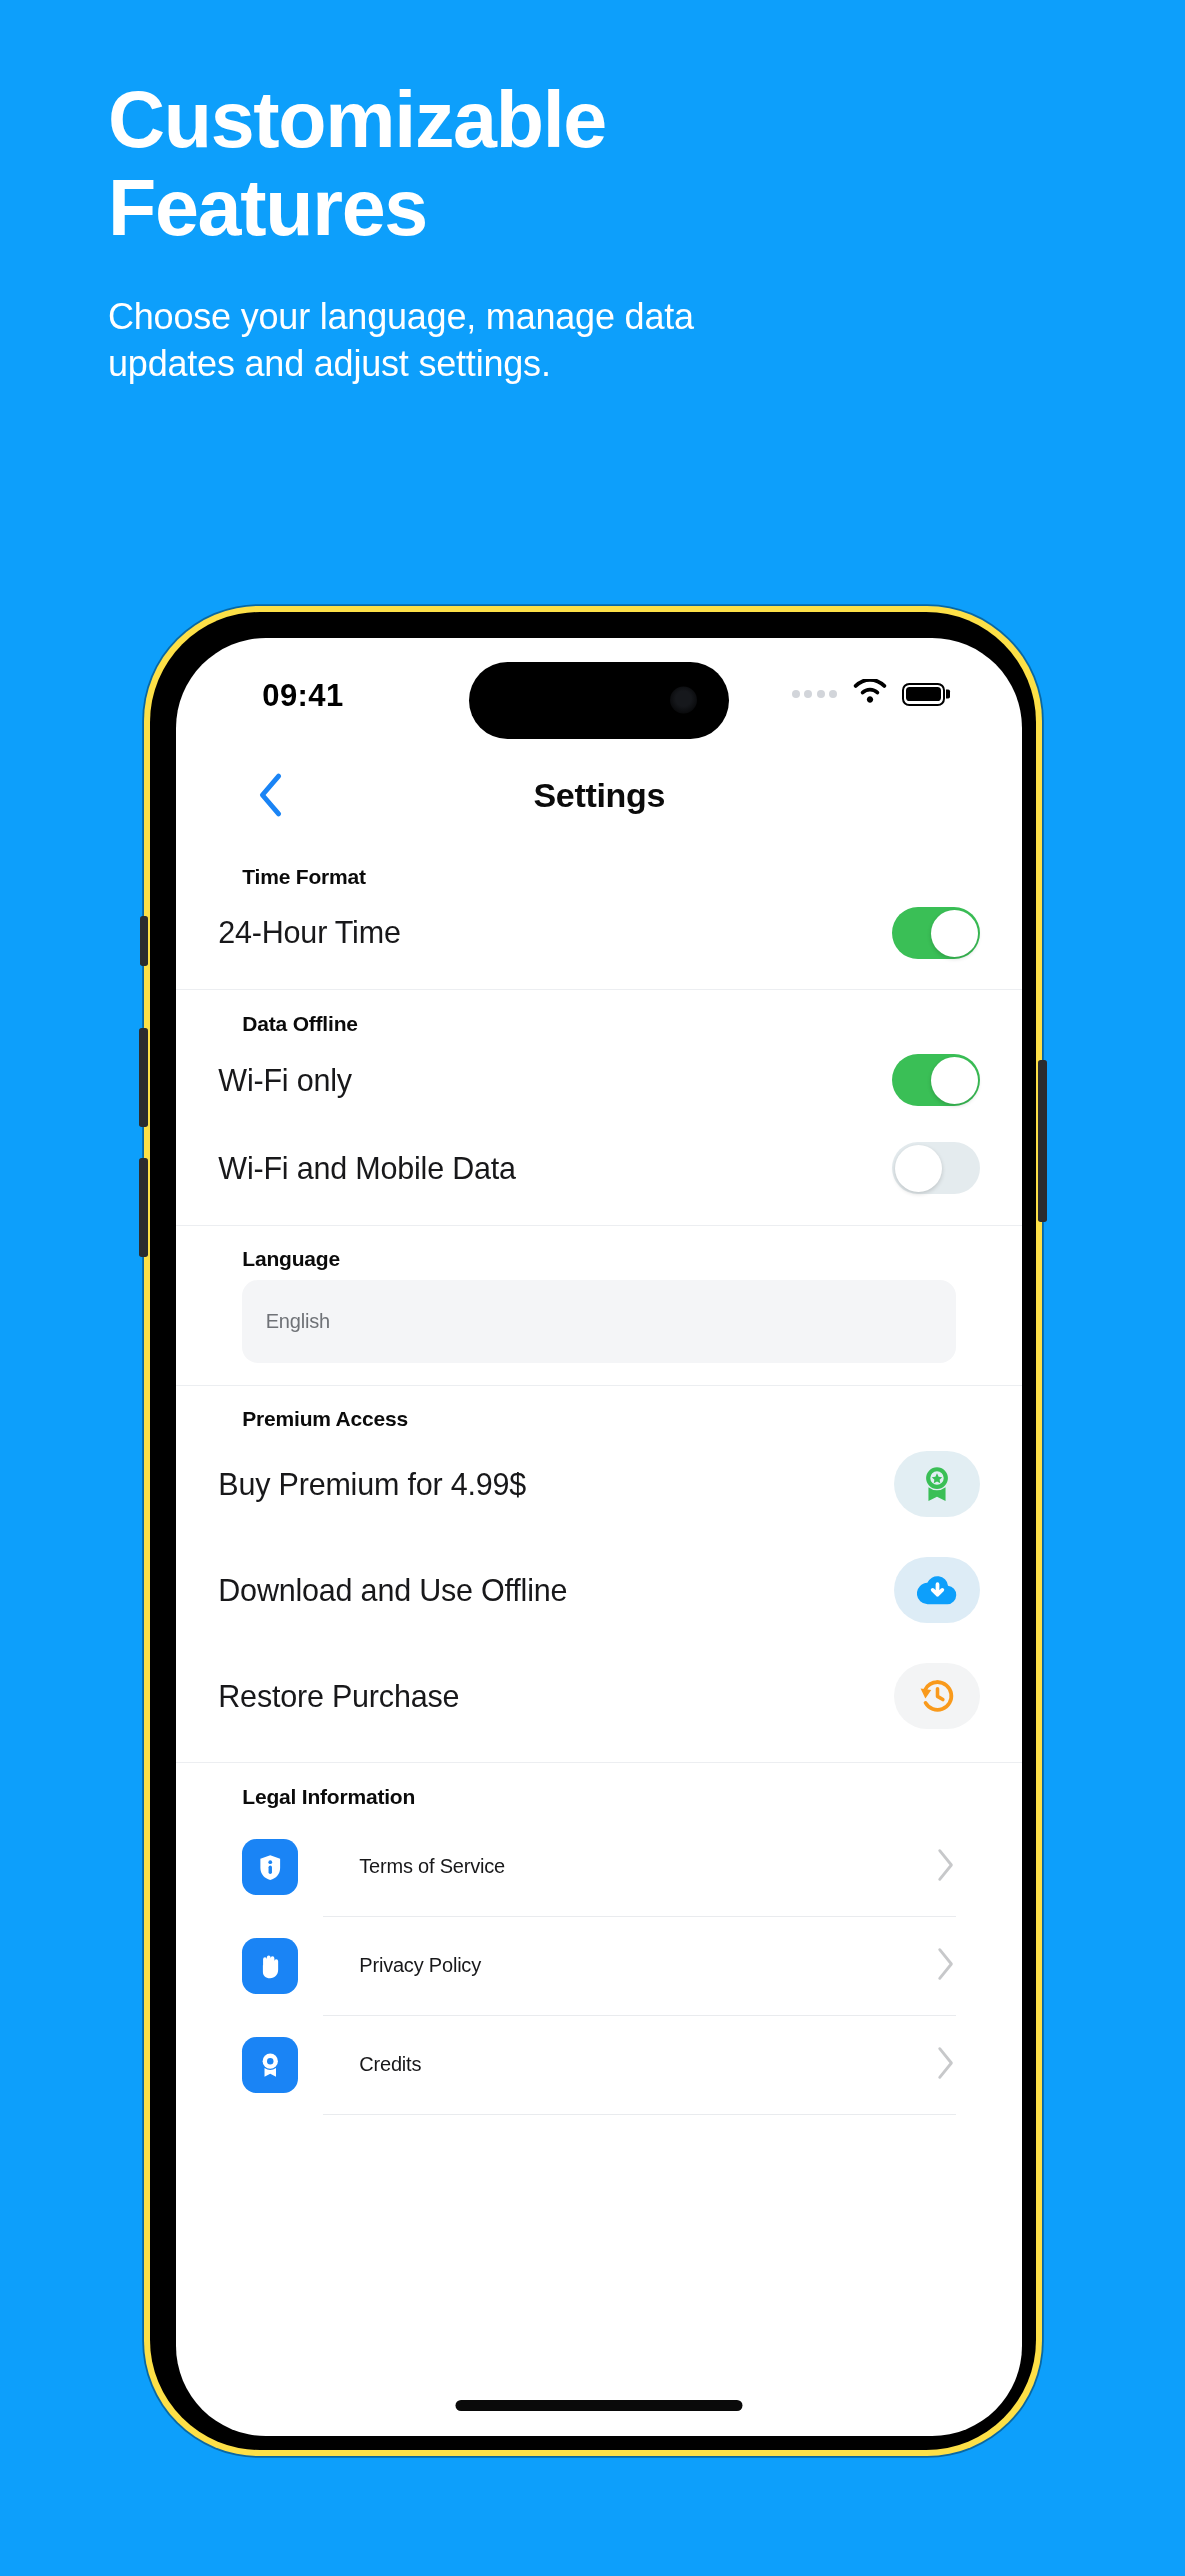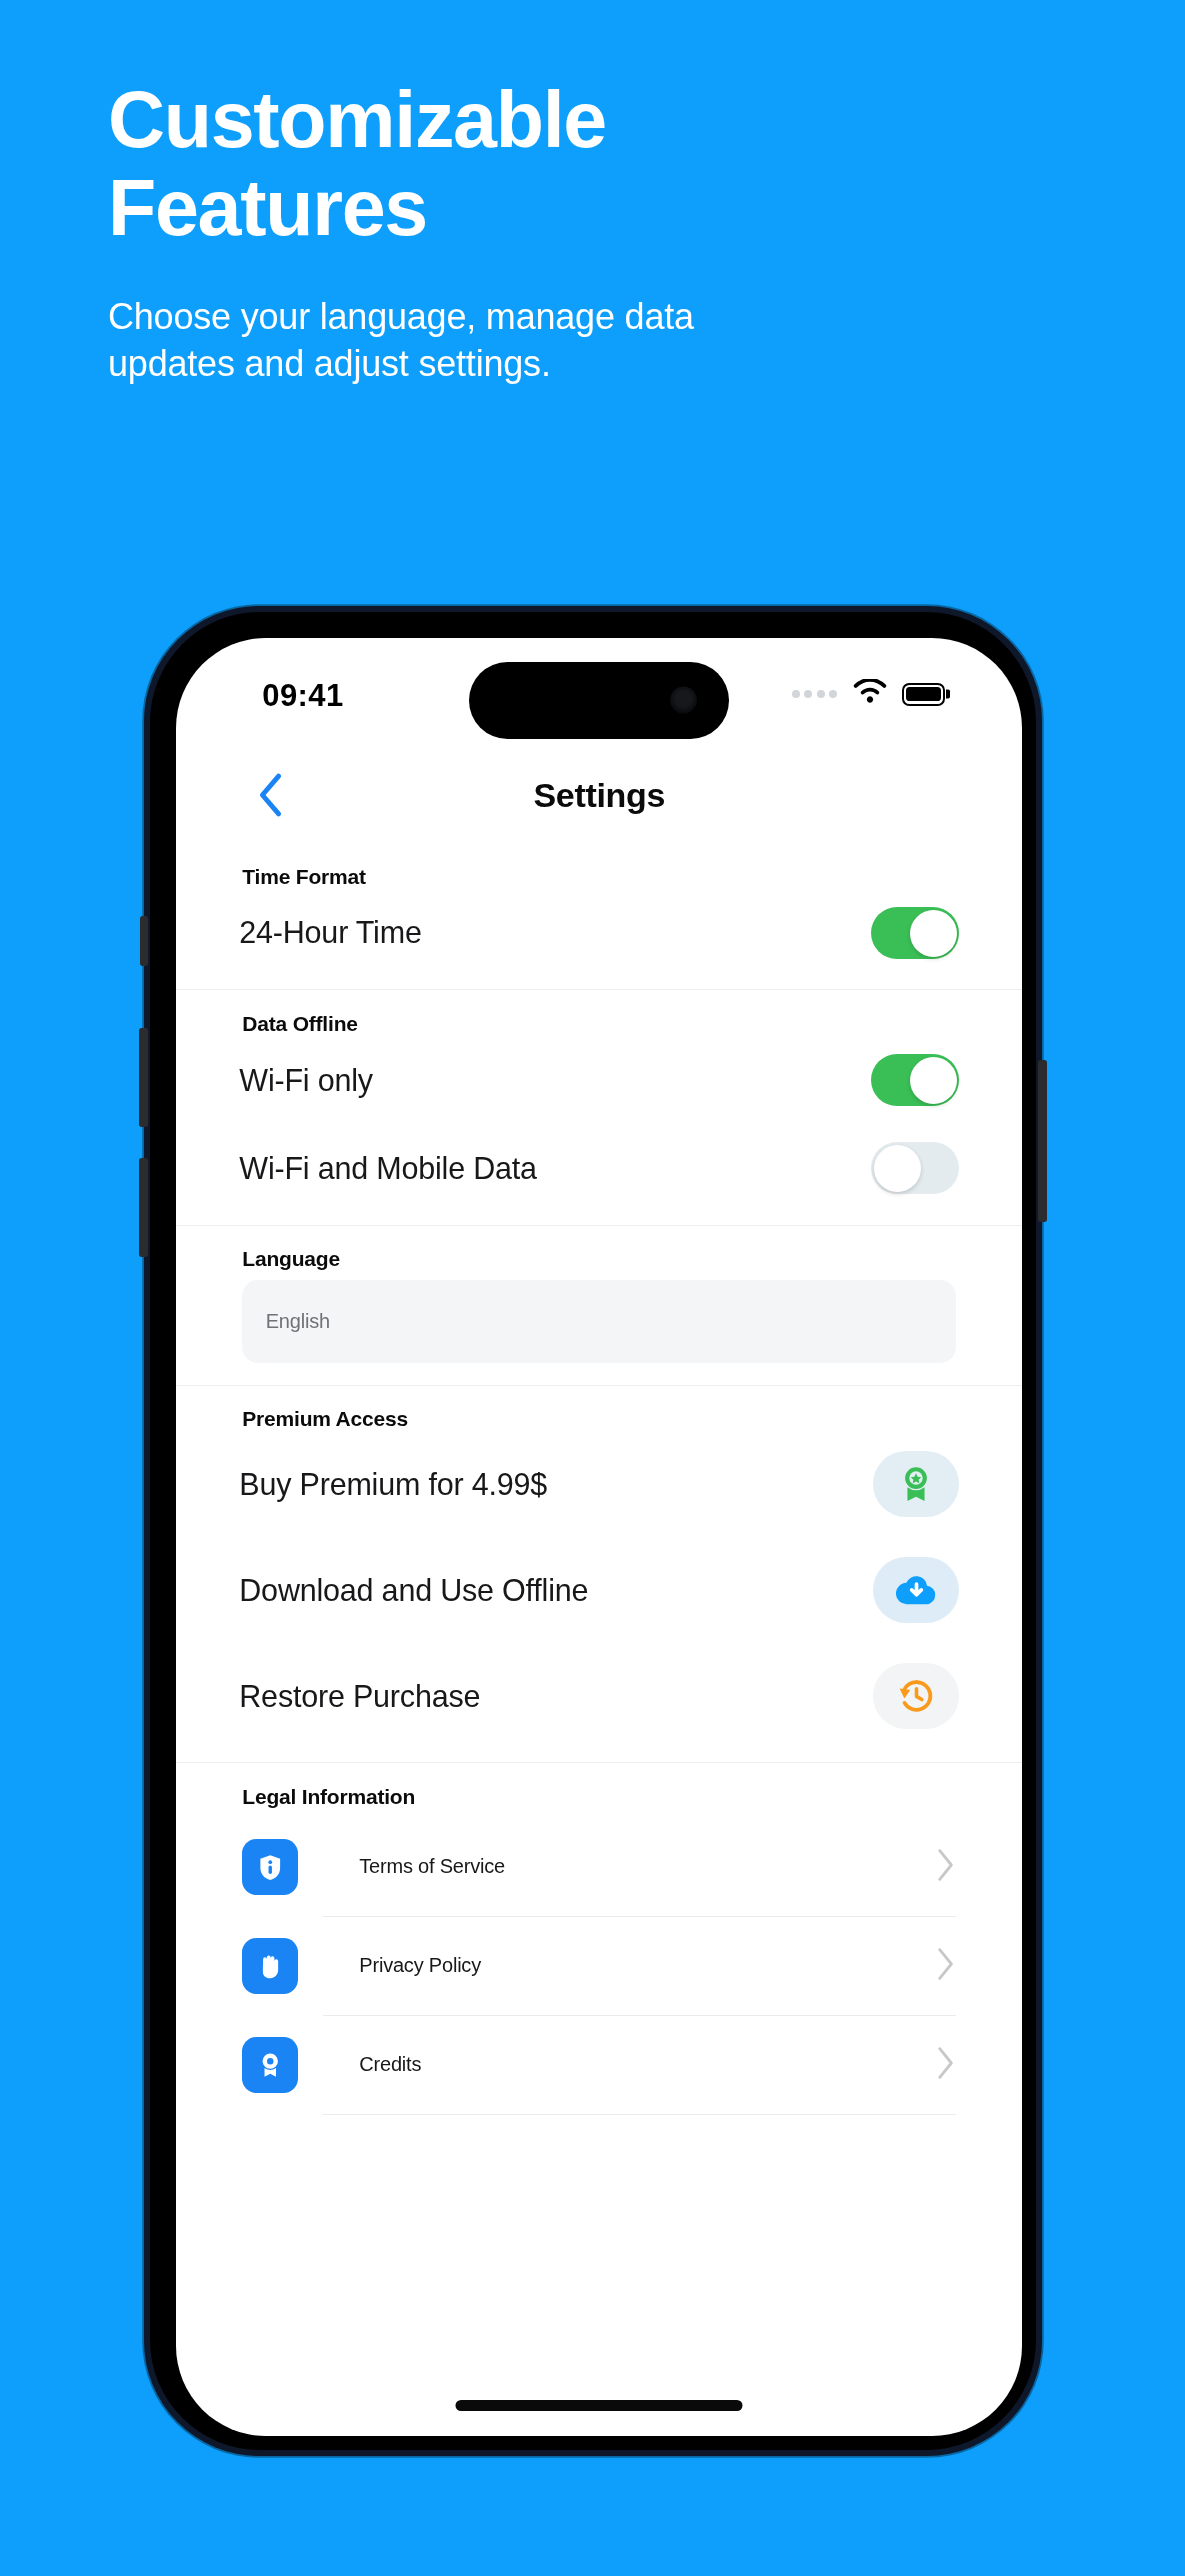--- a/index.html
+++ b/index.html
@@ -28,21 +28,21 @@
     line-height:1.32;
     font-weight:400;
     letter-spacing:-0.2px;
     white-space:pre-line;
   }
 
   
   .phone-wrap { position:absolute; left:144px; top:606px; width:898px; height:1850px; }
   .phone-outer {
     position:absolute; left:0; top:0; width:898px; height:1850px;
-    background:#0f172a;
+    background:#fde047;
     border-radius:115px;
     box-shadow:0 0 0 1.8px rgba(0,0,0,.35);
   }
   .phone-bezel {
     position:absolute; left:6.3px; top:6.3px; width:886px; height:1838px;
     background:#000;
     border-radius:110px;
   }
   .phone-screen {
     position:absolute; left:26px; top:26px; width:846px; height:1798px;
@@ -108,21 +108,21 @@
   
   .settings { padding:0; }
   .sec { border-bottom:1.3px solid #eceef1; padding:0 0 12.6px 0; }
   .sec:last-child { border-bottom:none; }
   .sec-title {
     font-size:21px; font-weight:700; color:#0b0b0b;
     padding:21.6px 66px 0 66px; letter-spacing:-0.2px;
   }
   .row {
     display:flex; align-items:center; justify-content:space-between;
-    padding:0 63px; min-height:88px;
+    padding:0 42px; min-height:88px;
   }
   .row-label { font-size:30.5px; color:#18181a; font-weight:400; letter-spacing:-0.2px; }
 
   
   .toggle {
     width:88px; height:52px; border-radius:27px; position:relative;
     flex:0 0 auto; cursor:pointer;
   }
   .toggle.on  { background:#3ABF56; }
   .toggle.off { background:#E4EBEE; }

